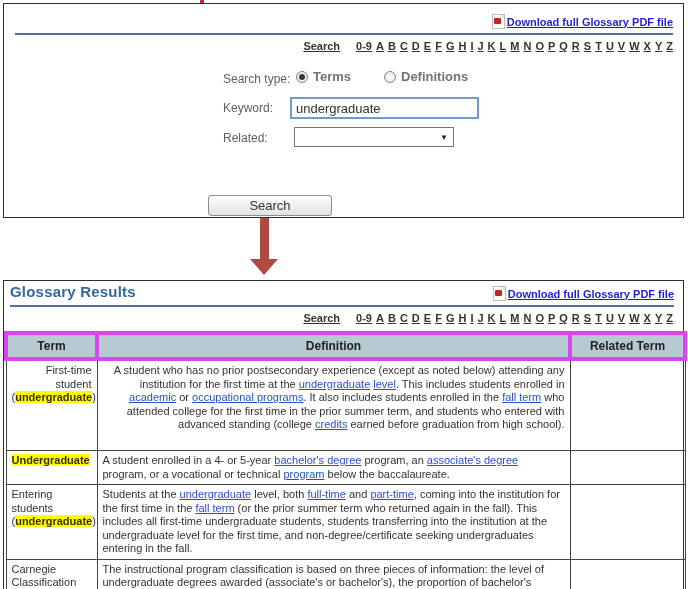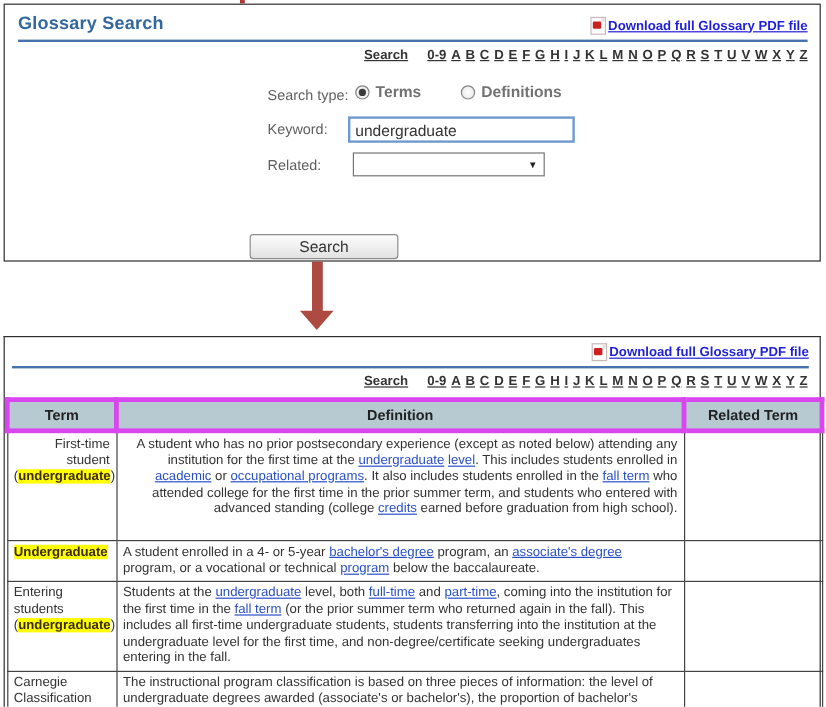--- a/index.html
+++ b/index.html
@@ -52,21 +52,20 @@
   .hl{background:#ffff00;font-weight:bold;color:#3c2a12;}
   .dlink{color:#2a50c8;text-decoration:underline;cursor:pointer;}
 </style>
 </head>
 <body>
 
 <div class="artifact"></div>
 
 <div class="panel panel-search">
   <div class="panel-header">
-    <h1 class="panel-title">Glossary Search</h1>
     <a class="download-wrap">
       <span class="pdf-icon"></span>
       <span>Download full Glossary PDF file</span>
     </a>
   </div>
   <div class="nav-row">
     <a class="nav-search">Search</a><span class="letters"><a>0-9</a><a>A</a><a>B</a><a>C</a><a>D</a><a>E</a><a>F</a><a>G</a><a>H</a><a>I</a><a>J</a><a>K</a><a>L</a><a>M</a><a>N</a><a>O</a><a>P</a><a>Q</a><a>R</a><a>S</a><a>T</a><a>U</a><a>V</a><a>W</a><a>X</a><a>Y</a><a>Z</a></span>
   </div>
 
   <span class="lbl" style="left:219px;top:68px;">Search type:</span>
@@ -93,20 +92,21 @@
   <button class="search-button">Search</button>
 </div>
 
 <div class="flow-arrow">
   <div class="stem"></div>
   <div class="head"></div>
 </div>
 
 <div class="panel panel-results">
   <div class="panel-header">
+    <h1 class="panel-title">Glossary Results</h1>
     <a class="download-wrap">
       <span class="pdf-icon"></span>
       <span>Download full Glossary PDF file</span>
     </a>
   </div>
   <div class="nav-row">
     <a class="nav-search">Search</a><span class="letters"><a>0-9</a><a>A</a><a>B</a><a>C</a><a>D</a><a>E</a><a>F</a><a>G</a><a>H</a><a>I</a><a>J</a><a>K</a><a>L</a><a>M</a><a>N</a><a>O</a><a>P</a><a>Q</a><a>R</a><a>S</a><a>T</a><a>U</a><a>V</a><a>W</a><a>X</a><a>Y</a><a>Z</a></span>
   </div>
 
   <table class="results-table">

